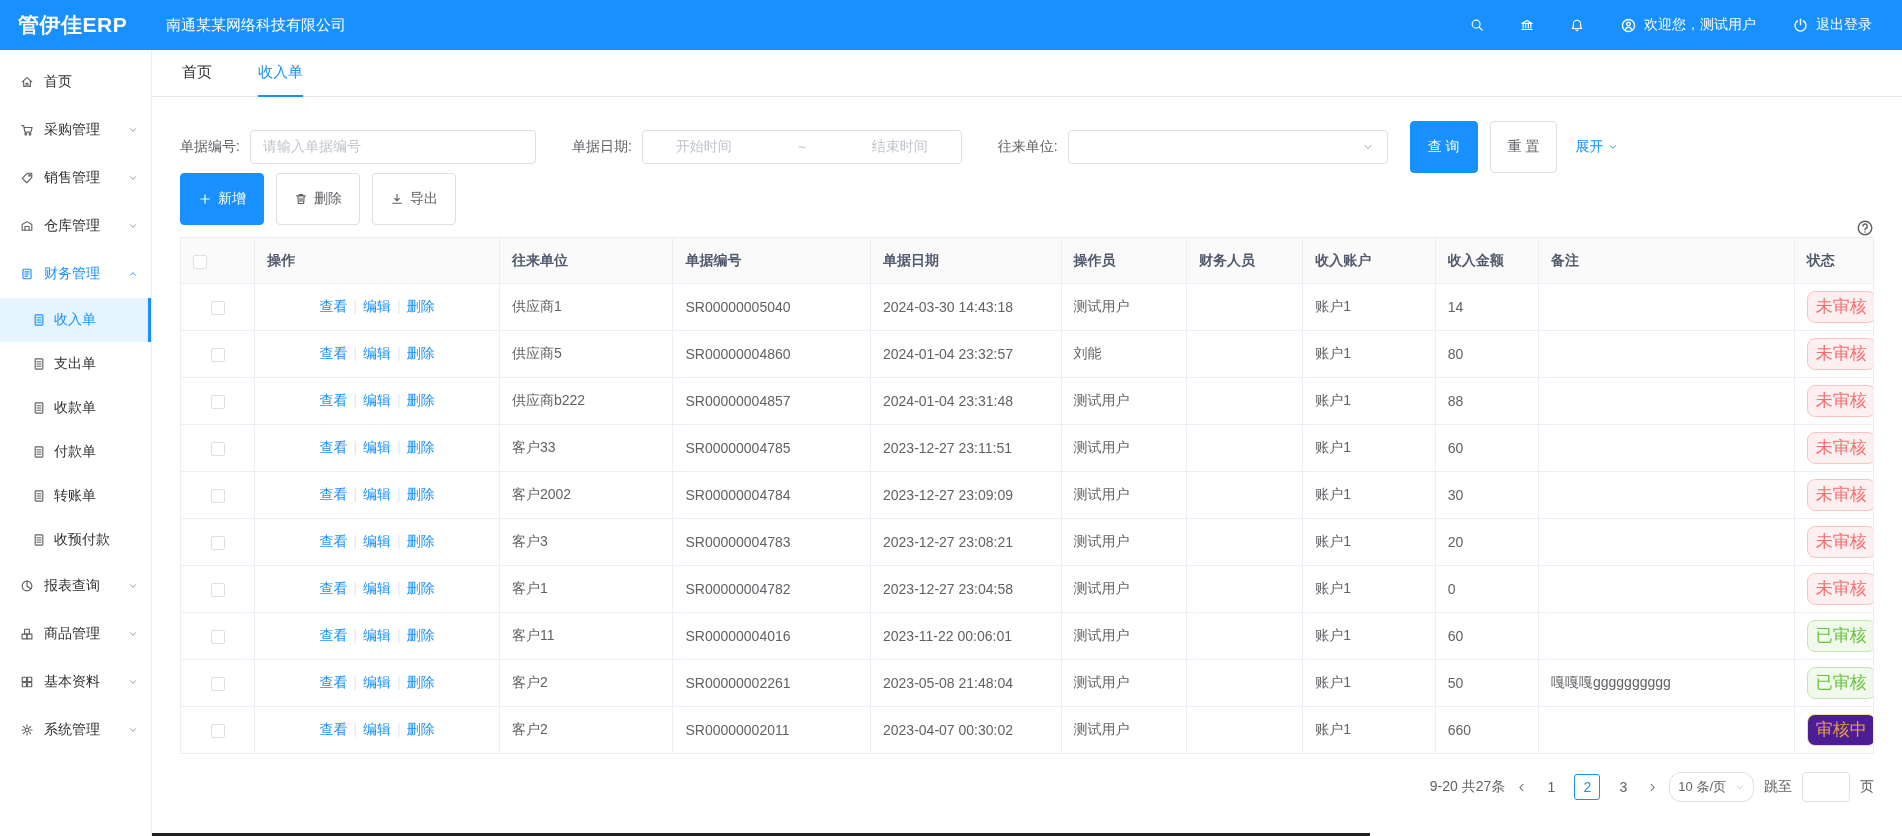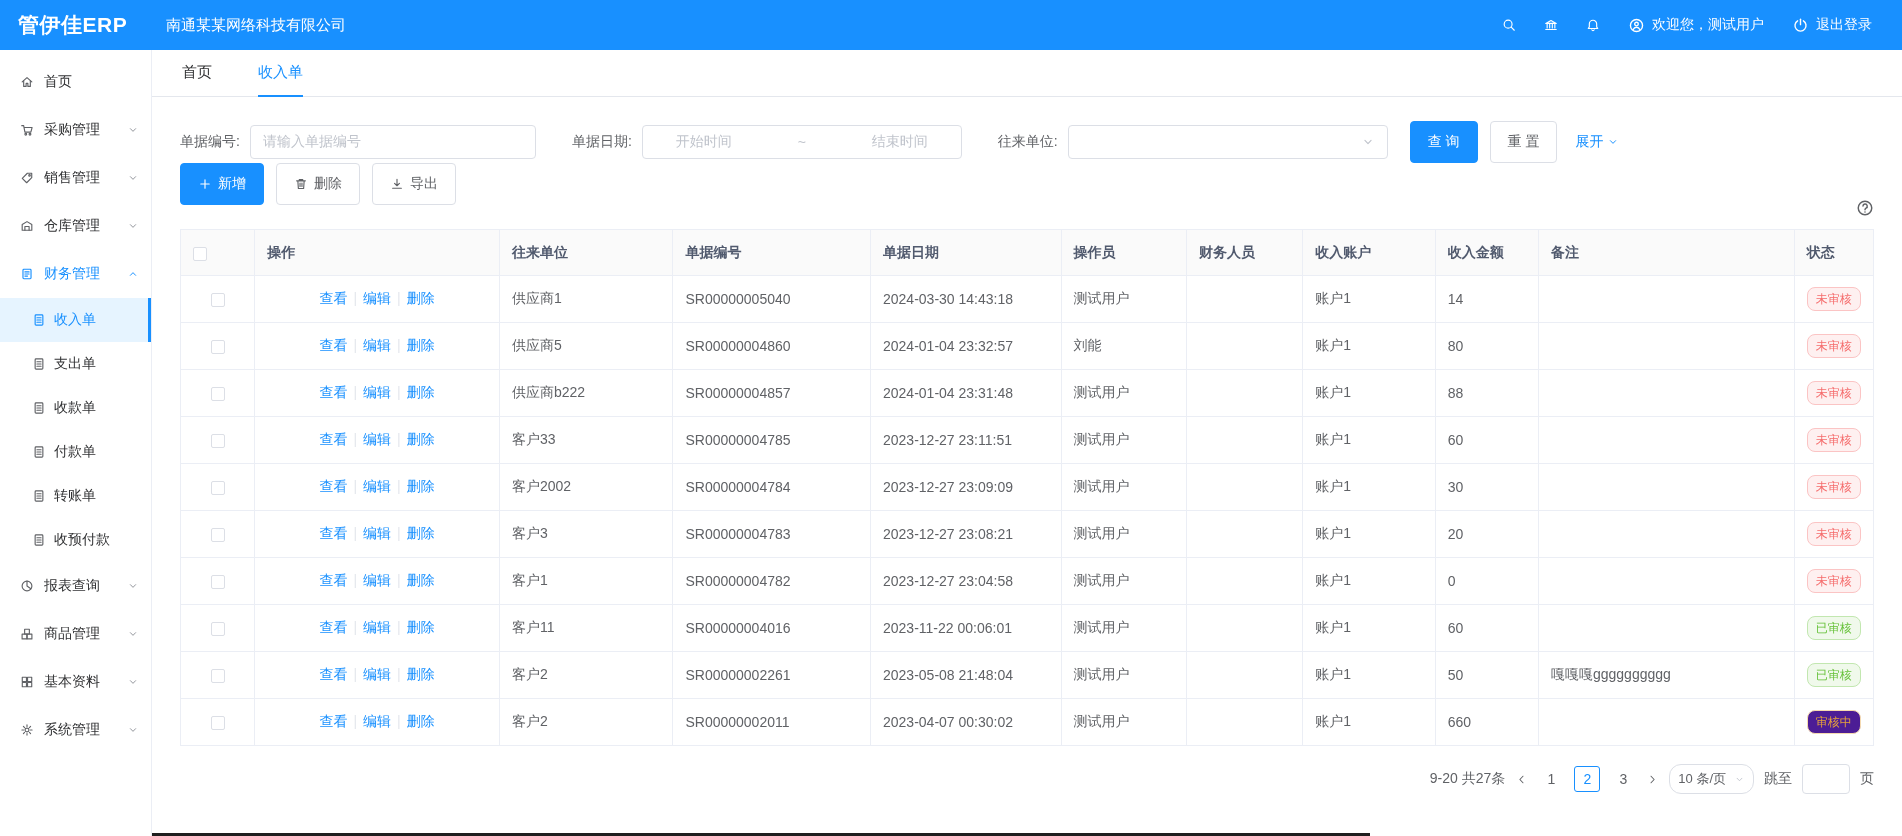--- a/index.html
+++ b/index.html
@@ -8,21 +8,21 @@
     font-family:"Liberation Sans","DejaVu Sans",sans-serif;
     font-size:14px; color:#333; background:#fff; overflow:hidden; position:relative;
   }
   [data-icon] svg { width:14px; height:14px; display:block; }
 
   
   .header { position:absolute; top:0; left:0; right:0; height:50px; background:#1890ff;
             display:flex; align-items:center; color:#fff; z-index:20; }
   .logo { width:152px; padding-left:18px; font-size:21px; font-weight:700; letter-spacing:.5px; }
   .company { font-size:15px; margin-left:14px; }
-  .header-right { margin-left:auto; display:flex; align-items:center; gap:28px; padding-right:30px; }
+  .header-right { margin-left:auto; display:flex; align-items:center; gap:36px; padding-right:30px; }
   .hicon { display:flex; align-items:center; gap:7px; cursor:pointer; white-space:nowrap; }
   .hicon [data-icon] svg { width:17px; height:17px; }
 
   
   .sidebar { position:absolute; top:50px; left:0; bottom:0; width:152px; background:#fff;
              border-right:1px solid #ebeef5; padding-top:8px; overflow:hidden; z-index:10; }
   .menu-item { height:48px; display:flex; align-items:center; gap:10px; padding:0 12px 0 20px;
                color:#303133; cursor:pointer; }
   .menu-item .mi-icon { color:#606266; }
   .menu-item .chev { margin-left:auto; color:#909399; }
@@ -50,47 +50,47 @@
   .ml36 { margin-left:36px; }
   .input { height:34px; border:1px solid #dcdfe6; border-radius:4px; background:#fff;
            display:flex; align-items:center; padding:0 12px; cursor:text; }
   .ph { color:#c0c4cc; }
   .w330 { width:286px; }
   .w320 { width:320px; }
   .daterange { justify-content:space-between; text-align:center; cursor:pointer; }
   .daterange .ph { flex:1; text-align:center; }
   .select { justify-content:space-between; cursor:pointer; }
   .select .chev { color:#c0c4cc; }
-  .btn { height:42px; padding:0 17px; border:1px solid #dcdfe6; border-radius:4px; background:#fff;
+  .btn { height:52px; padding:0 17px; border:1px solid #dcdfe6; border-radius:4px; background:#fff;
          color:#606266; font-size:14px; cursor:pointer; display:inline-flex; align-items:center;
          gap:6px; font-family:inherit; white-space:nowrap; }
   .btn.primary { background:#1890ff; border-color:#1890ff; color:#fff; }
   .expand-link { color:#1890ff; display:inline-flex; align-items:center; gap:4px; cursor:pointer;
                  margin-left:18px; }
   .expand-link svg { width:12px; height:12px; }
   .filter-row .btn + .btn { margin-left:12px; }
   .search-btn { margin-left:22px; }
 
   
   .toolbar { display:flex; align-items:center; gap:12px; }
   .help { margin-left:auto; color:#606266; cursor:pointer; align-self:flex-end; margin-bottom:-12px; }
   .help svg { width:18px; height:18px; }
 
   
-  .grid { width:100%; border-collapse:collapse; table-layout:fixed; margin-top:24px; }
+  .grid { width:100%; border-collapse:collapse; table-layout:fixed; margin-top:12px; }
   .grid th { background:#fafafa; color:#515a6e; font-weight:700; font-size:14px; height:46px;
              text-align:left; padding:0 12px; border:1px solid #ebeef5; }
   .grid td { height:47px; color:#606266; font-size:14px; padding:0 12px; border:1px solid #ebeef5;
              overflow:hidden; white-space:nowrap; text-overflow:ellipsis; }
   .center { text-align:center; }
   .checkbox { display:inline-block; width:14px; height:14px; border:1px solid #dcdfe6;
               border-radius:2px; background:#fff; vertical-align:middle; cursor:pointer; }
   .link { color:#1890ff; cursor:pointer; text-decoration:none; }
   .sep { color:#e4e7ed; margin:0 6px; }
-  .tag { display:inline-block; padding:2px 8px; font-size:12px; border-radius:8px; border:1px solid;
+  .tag { display:inline-block; padding:2px 8px; font-size:17px; border-radius:8px; border:1px solid;
          line-height:1.5; }
   .tag.danger  { color:#f56c6c; border-color:#fbc4c4; background:#fef0f0; }
   .tag.success { color:#67c23a; border-color:#c2e7b0; background:#f0f9eb; }
   .tag.warning { color:#e6a23c; border-color:#f5dab1; background:#4c1d95; }
 
   
   .pagination { margin-top:18px; display:flex; align-items:center; justify-content:flex-end;
                 gap:10px; color:#606266; }
   .page-arrow { color:#606266; cursor:pointer; display:flex; align-items:center; }
   .page-arrow svg { width:13px; height:13px; }

